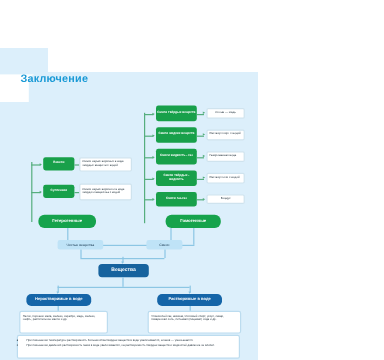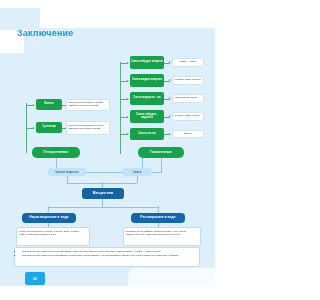--- a/index.html
+++ b/index.html
@@ -2,21 +2,21 @@
 <html><head>
 <meta charset="utf-8">
 <style>
   html,body{margin:0;padding:0;}
   body{
     width:215px;height:300px;overflow:hidden;
     background:#ffffff;
     font-family:"Liberation Sans","DejaVu Sans",sans-serif;
     -webkit-font-smoothing:antialiased;
   }
-  .slide{position:relative;width:215px;height:224px;background:#ffffff;}
+  .slide{position:relative;width:215px;height:224px;background:#ffffff;margin-top:32px;}
 
   
   .slide-bg{
     position:absolute;left:0;top:8px;width:215px;height:284px;
     background:#dceffb;
   }
   
   .title-band{
     position:absolute;left:0;top:8px;width:215px;height:45px;
     background:#ffffff;

